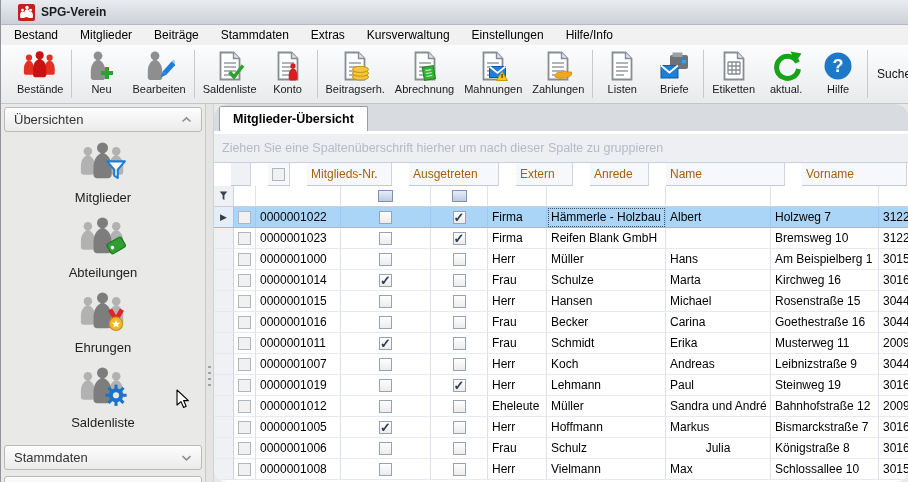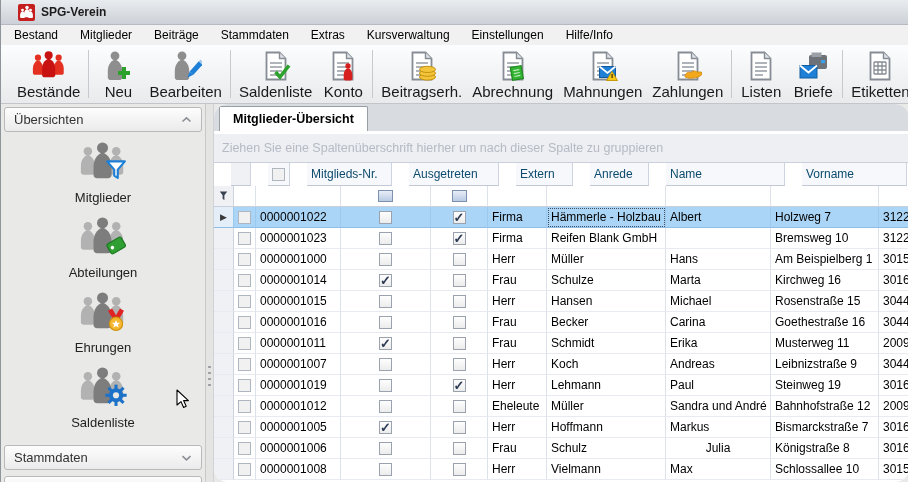--- a/index.html
+++ b/index.html
@@ -18,21 +18,21 @@
   
   .toolbar{position:absolute;left:0;top:45px;width:908px;height:59px;
     background:linear-gradient(#fcfdfe,#e8eaec);border-bottom:1px solid #c2c6ca;
     display:flex;align-items:stretch;box-sizing:border-box;padding-left:8px;}
   .tb-grip{width:5px;margin:4px 3px 4px 0;
     background-image:radial-gradient(circle,#a9adb2 1px,transparent 1.2px);
     background-size:4px 4px;background-position:center;}
   .tb-btn{display:flex;flex-direction:column;align-items:center;justify-content:flex-start;
     padding:4px 5px 2px;min-width:42px;}
   .tb-btn .ticon{height:33px;display:flex;align-items:center;}
-  .tb-btn .tlabel{font-size:15px;color:#1a1a1a;white-space:nowrap;margin-top:1px;}
+  .tb-btn .tlabel{font-size:11px;color:#1a1a1a;white-space:nowrap;margin-top:1px;}
   .tb-sep{width:1px;background:#c6c9cd;margin:5px 3px;}
   .tb-search{display:flex;align-items:center;gap:6px;margin-left:6px;}
   .tb-search label{font-size:12px;color:#111;}
   
   .sidebar{position:absolute;left:0;top:104px;width:205px;height:378px;background:#e9e9e7;
     border-right:1px solid #c9c9c7;box-sizing:border-box;}
   .panel-header{position:relative;margin:3px 3px 0;height:25px;border:1px solid #b9b9b9;border-radius:3px;
     background:linear-gradient(#fdfdfd,#ebebeb);display:flex;align-items:center;
     font-size:13px;color:#333;padding:0 9px;box-sizing:border-box;}
   .panel-header .chev{margin-left:auto;display:flex;}
@@ -54,21 +54,21 @@
     border:1px solid #989ea6;border-bottom:none;border-radius:2px 2px 0 0;
     font-size:12.5px;font-weight:bold;color:#000;padding:5px 13px 0;box-sizing:border-box;}
   .grouphint{height:31px;background:#edeff3;border-top:3px solid #fff;box-sizing:border-box;
     font-size:12.5px;color:#b6bac4;display:flex;align-items:center;padding-left:8px;}
   .grid{width:725px;border-top:1px solid #c9cfdb;}
   .row{display:flex;height:21px;background:#fff;}
   .row.hrow{height:23px;}
   .cell{flex:none;box-sizing:border-box;font-size:12px;color:#000;white-space:nowrap;overflow:hidden;
     border-right:1px solid #dde1ea;border-bottom:1px solid #e7eaf0;padding:3px 4px 0;}
   .hrow .cell{background:#f7f8fb;border-right:1px solid #cdd3df;border-bottom:1px solid #c2c8d4;
-    color:#0c4a6e;font-size:12px;padding-top:4px;margin-left:17px;}
+    color:#a16207;font-size:12px;padding-top:4px;margin-left:17px;}
   .frow .cell{border-bottom:1px solid #c9cfdb;}
   .cell.ind{background:#f0f1f4;border-right:1px solid #cdd3df;display:flex;align-items:center;justify-content:center;padding:0;}
   .cell.cbc{display:flex;align-items:center;justify-content:center;padding:0;}
   .cb{width:13px;height:13px;box-sizing:border-box;border:1px solid #9aa2ad;
     background:linear-gradient(#fefefe,#ececec);display:flex;align-items:center;justify-content:center;
     font-size:13px;line-height:11px;font-weight:bold;color:#2e3d55;}
   .cb.dim{border-color:#b0b6bf;background:#f1f1f1;}
   .row.selrow .cell{background:#abd5f6;border-right-color:#9cc9ee;border-bottom-color:#8ebde6;}
   .row.selrow .cell.ind{background:#e3eef8;}
   .cell.focus{outline:1px dotted #44505f;outline-offset:-2px;}

